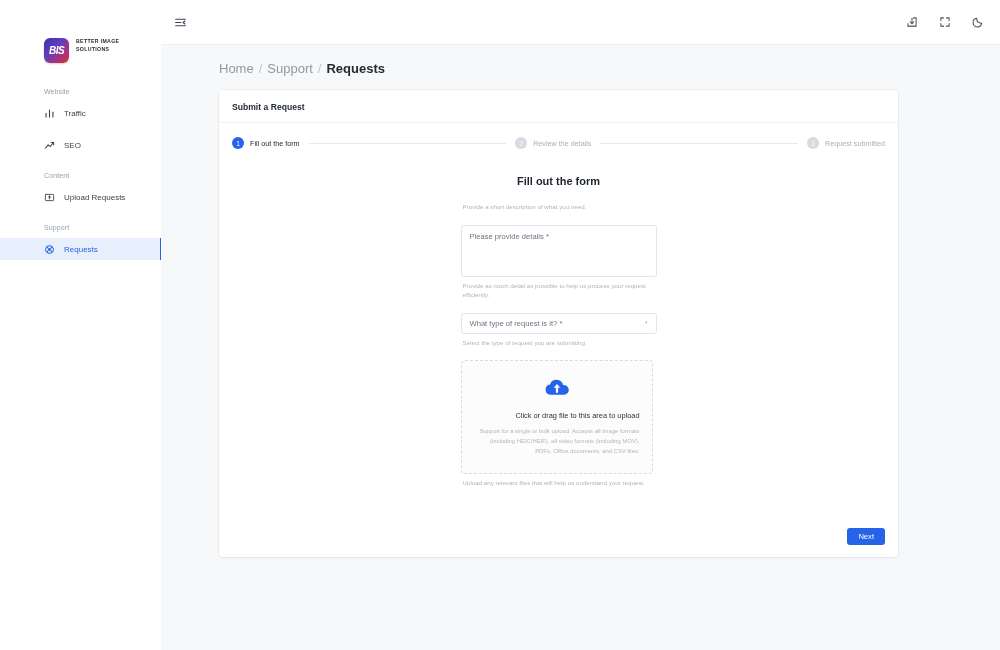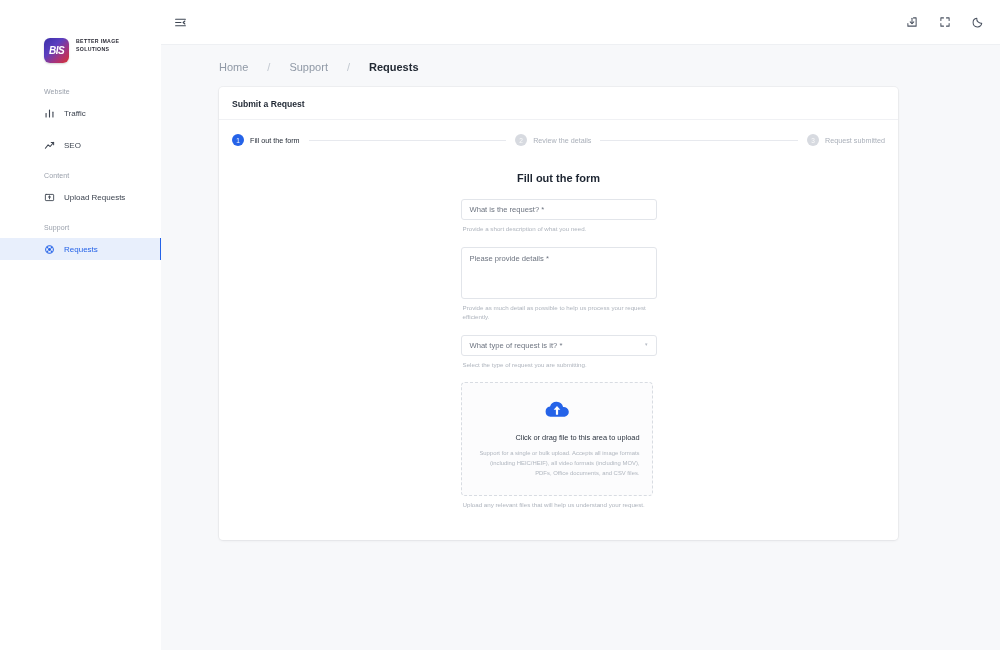--- a/index.html
+++ b/index.html
@@ -100,22 +100,22 @@
     cursor: pointer; color: #4a5260;
   }
 
   .content-scroll {
     flex: 1 1 auto;
     padding: 16px 22px 0 22px;
     overflow: hidden;
   }
 
   .breadcrumb {
-    display: flex; align-items: center; gap: 19px;
-    font-size: 11px; color: #9099a6;
+    display: flex; align-items: center; gap: 5px;
+    font-size: 13px; color: #9099a6;
     margin-bottom: 14px;
     padding-left: 36px;
   }
   .breadcrumb .sep { color: #c2c8d0; }
   .breadcrumb .crumb { cursor: pointer; }
   .breadcrumb .crumb.current { color: #2b3murder; }
   .breadcrumb .crumb.current { color: #232a34; font-weight: bold; }
 
   .card {
     background: #ffffff;
@@ -381,21 +381,20 @@
               <div class="step-dot">3</div>
               <div class="step-label">Request submitted</div>
             </div>
           </div>
 
           <div class="form-wrap">
 
             <div class="form-title">Fill out the form</div>
 
             <div class="field">
-              <div class="input-box">What is the request? *</div>
               <div class="helper">Provide a short description of what you need.</div>
             </div>
 
             <div class="field">
               <div class="textarea-box">Please provide details *</div>
               <div class="helper wide">Provide as much detail as possible to help us process your request efficiently.</div>
             </div>
 
             <div class="field">
               <div class="input-box select-box">
@@ -415,17 +414,20 @@
               </span>
               <div class="dz-title">Click or drag file to this area to upload</div>
               <div class="dz-sub">Support for a single or bulk upload. Accepts all image formats (including HEIC/HEIF), all video formats (including MOV), PDFs, Office documents, and CSV files.</div>
             </div>
 
             <div class="helper wide">Upload any relevant files that will help us understand your request.</div>
           </div>
 
         </div>
 
+        <div class="card-footer">
+          <button class="btn-primary">Next</button>
+        </div>
 
       </div>
     </div>
   </div>
 </div>
 
 </body></html>

